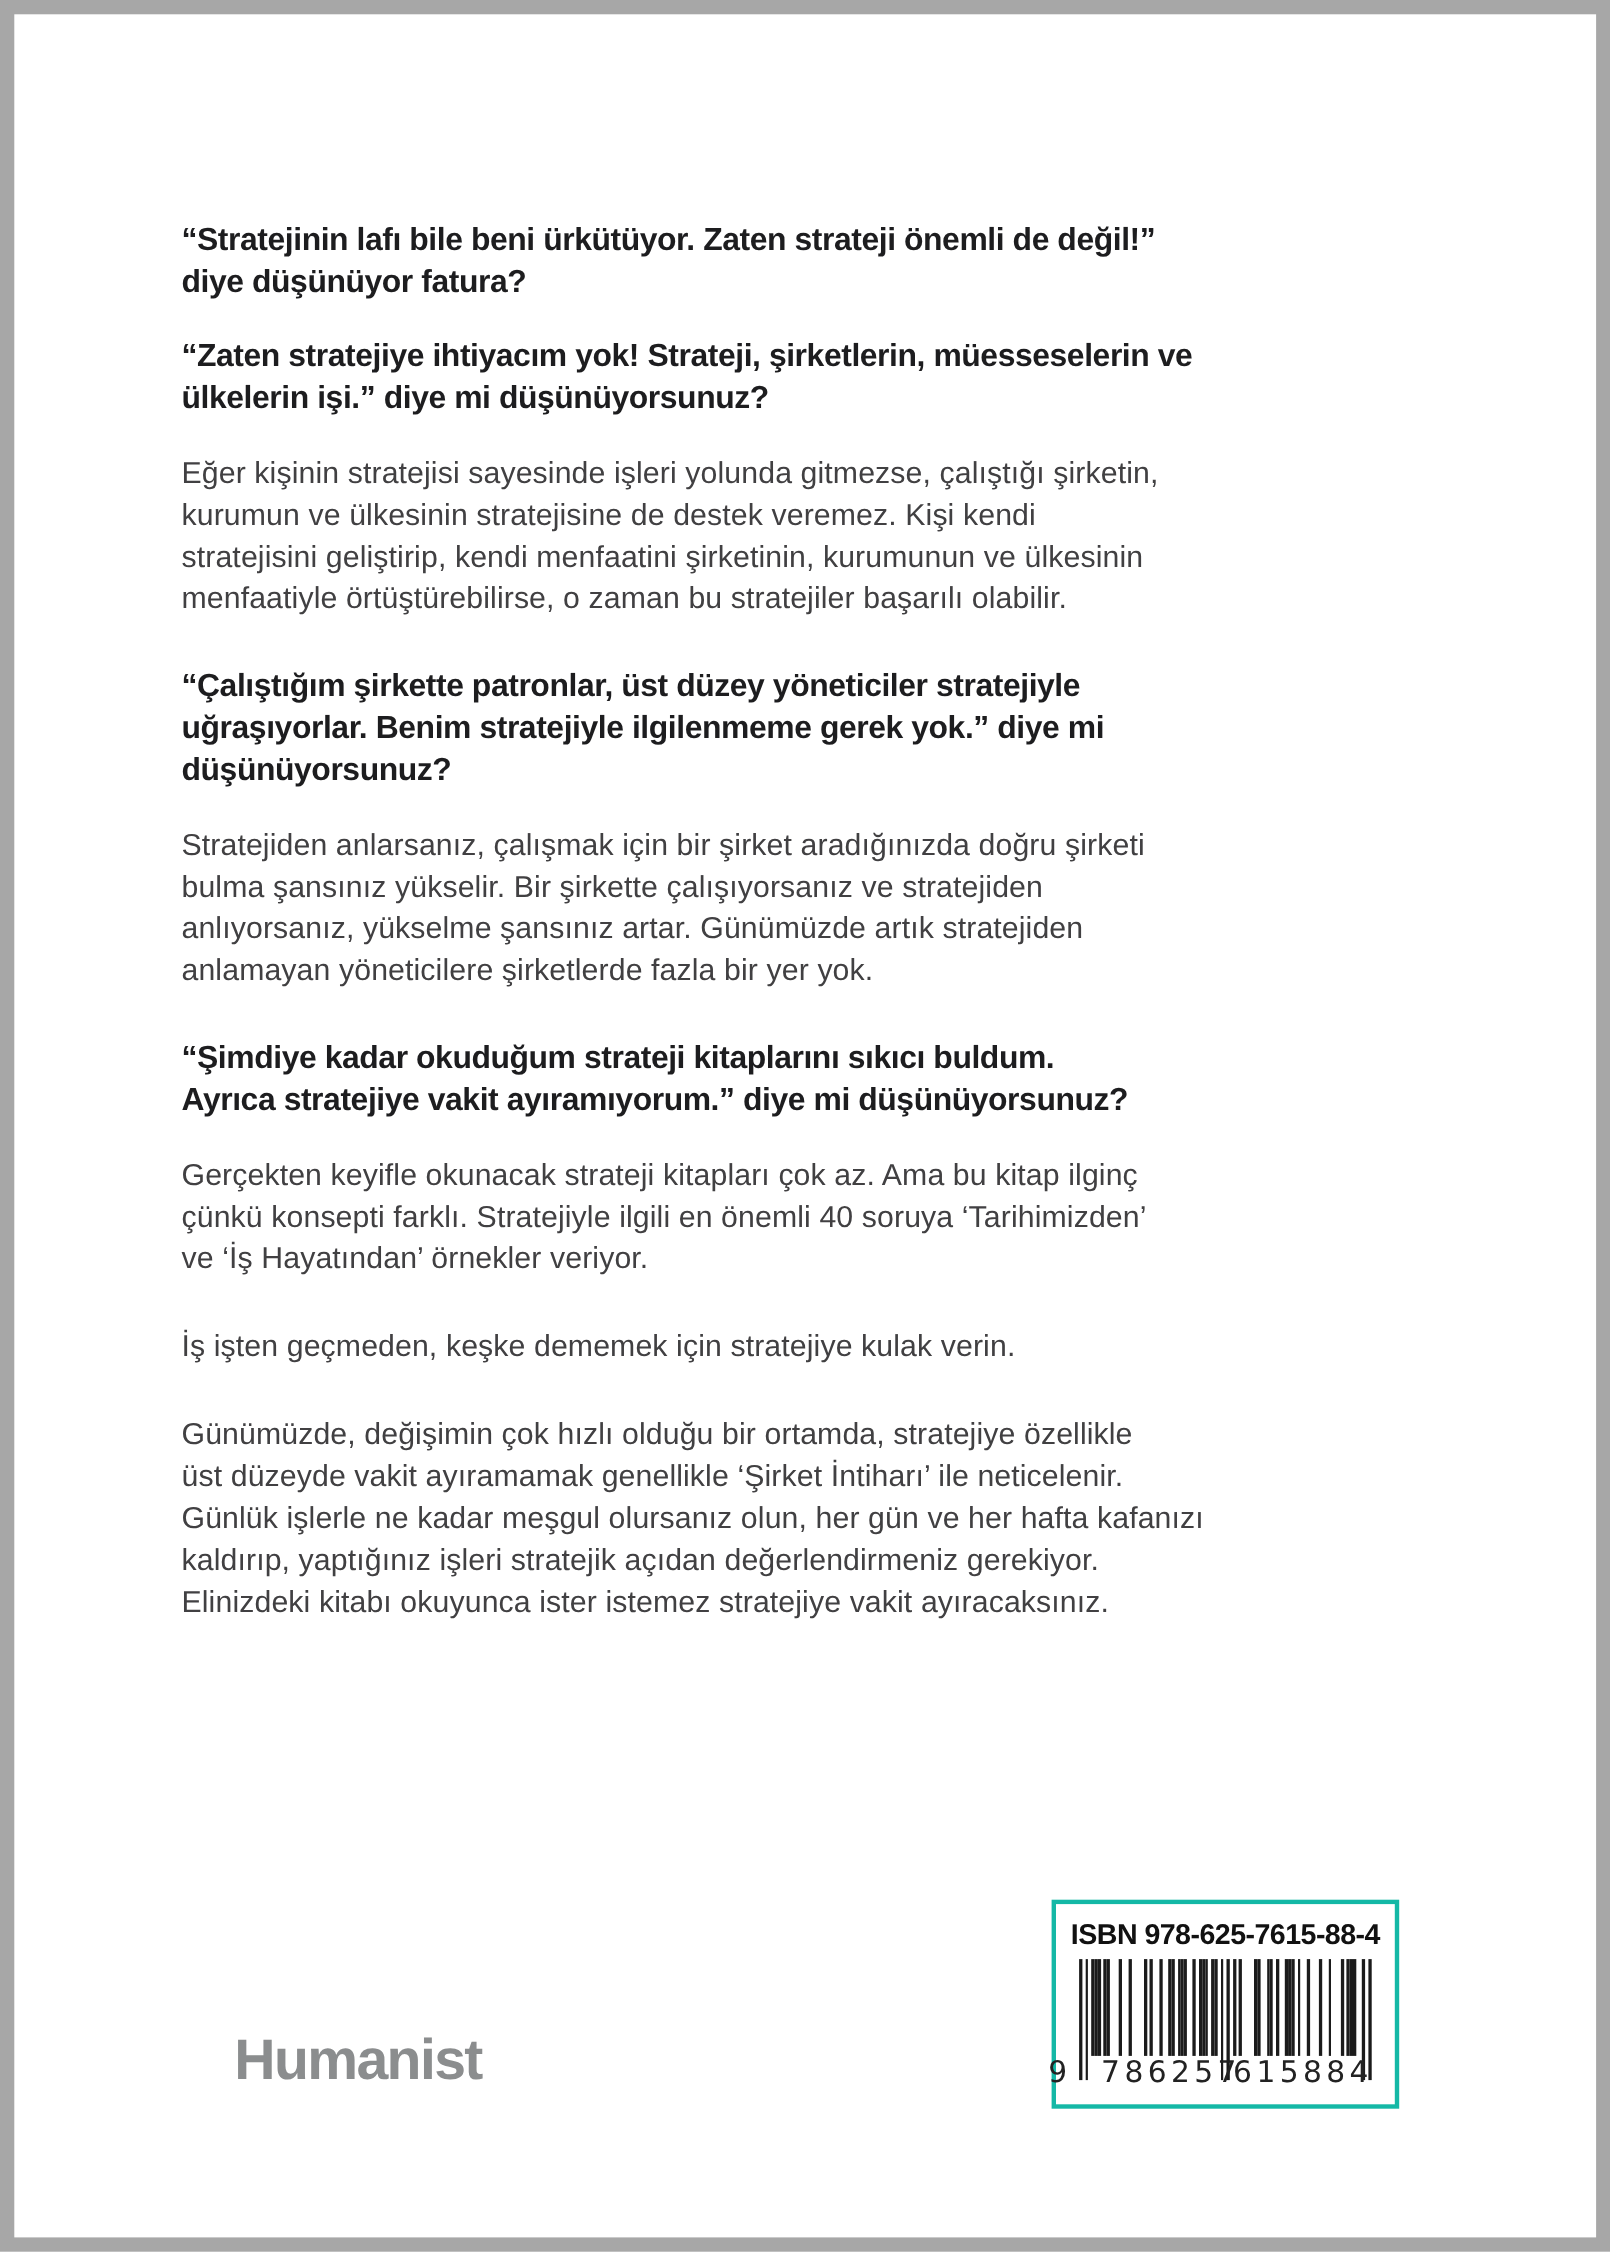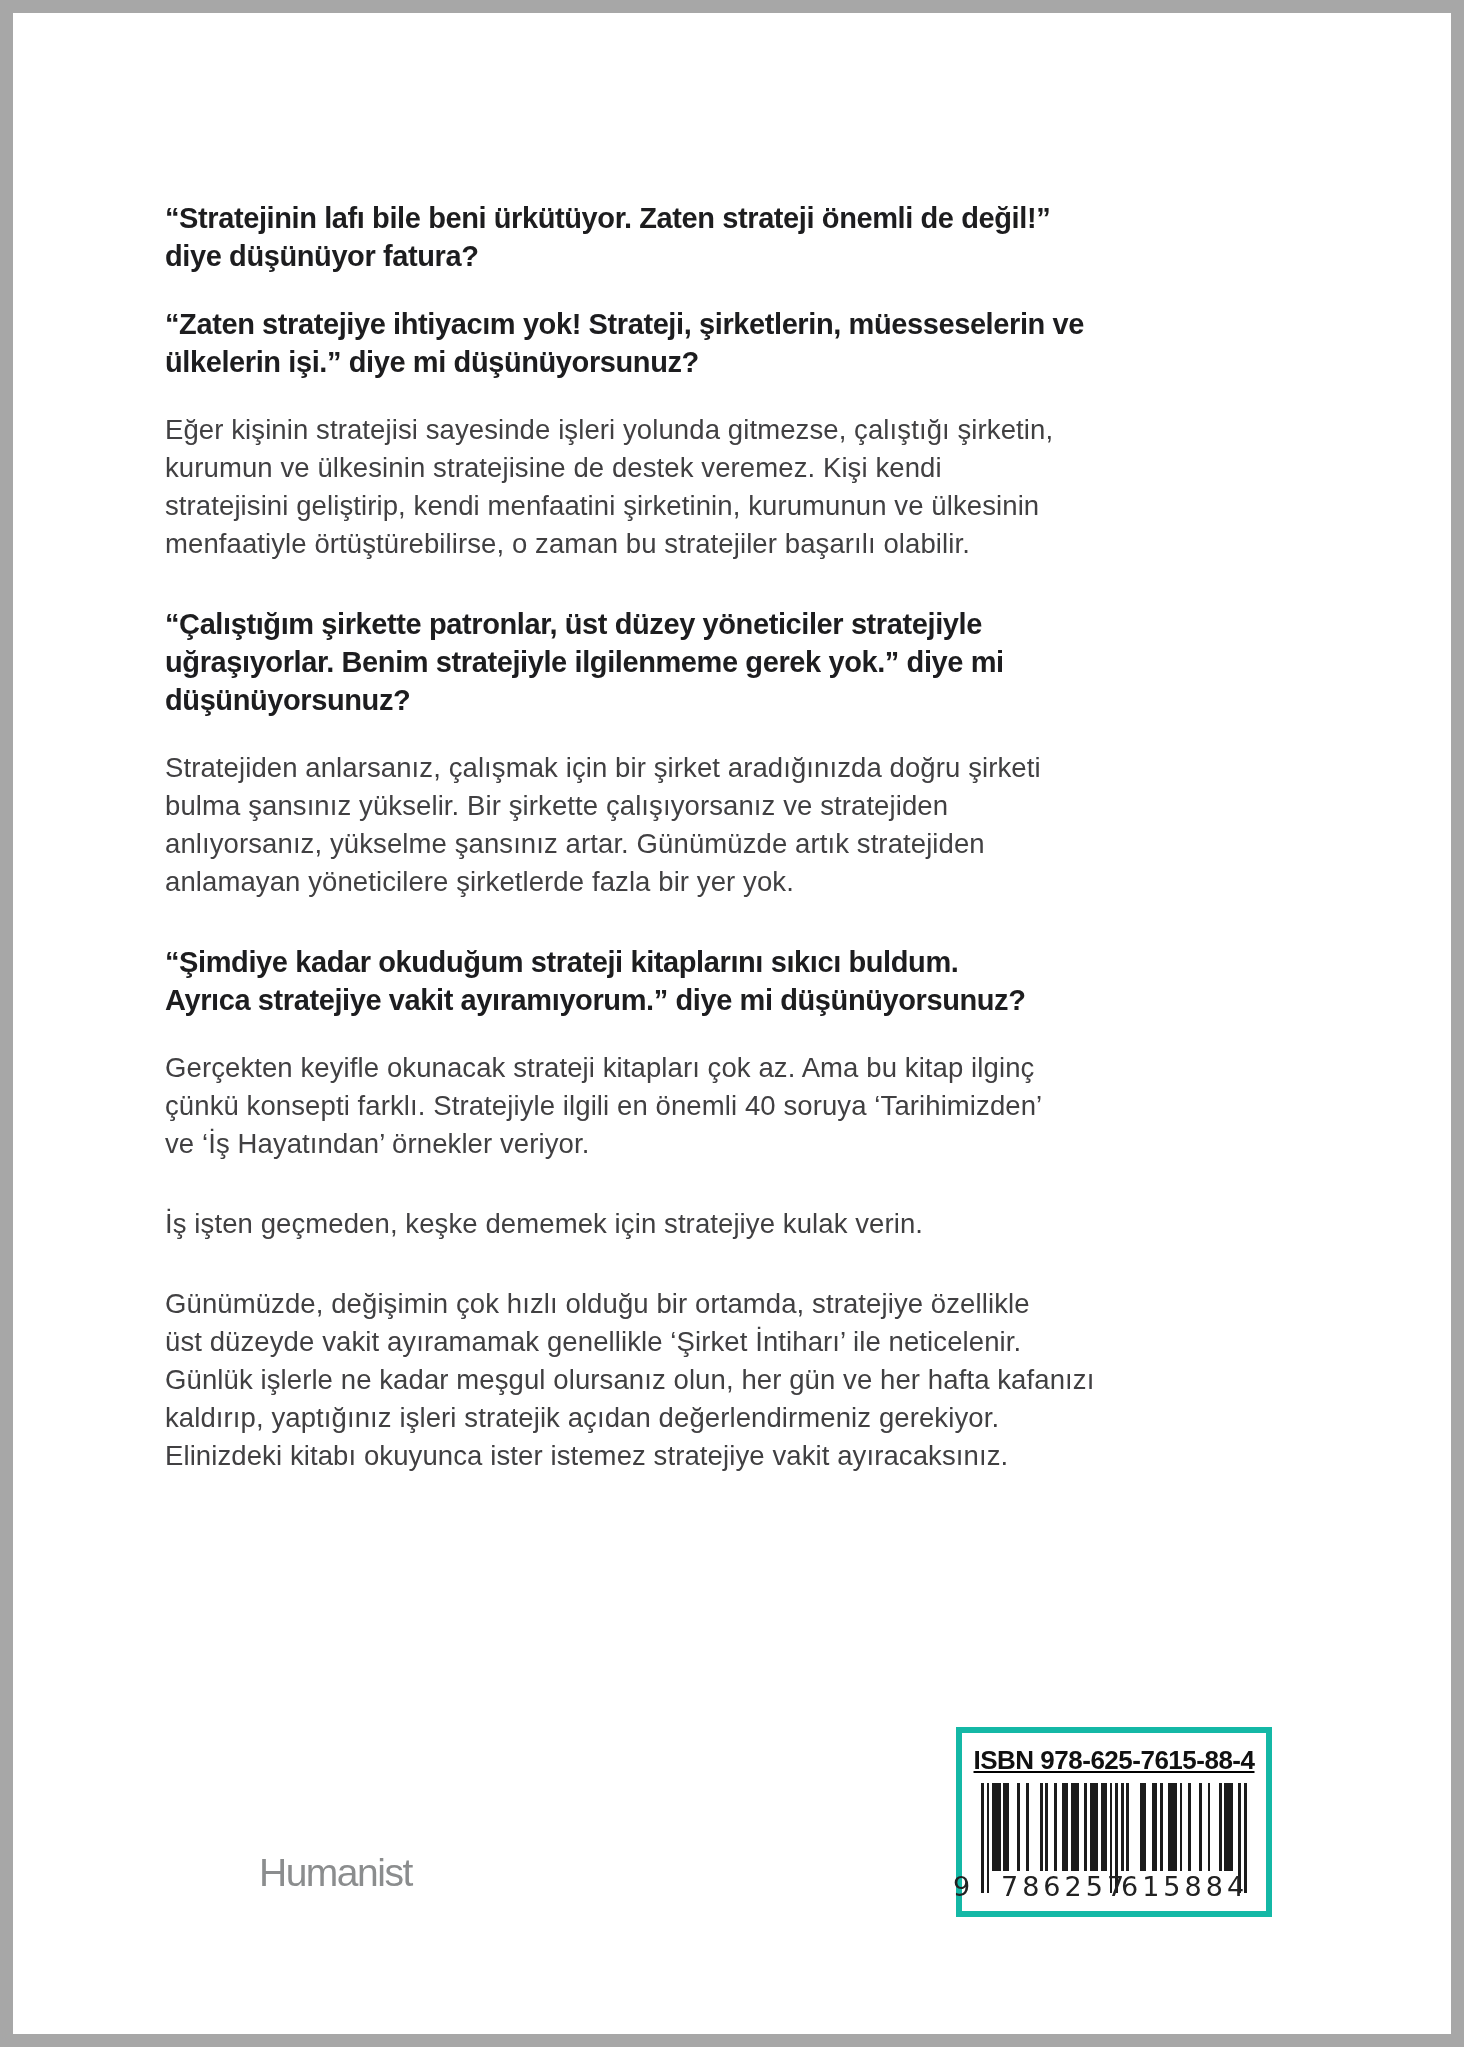--- a/index.html
+++ b/index.html
@@ -29,31 +29,29 @@
   }
   .sec.paragraph{
     font-weight:normal;
     font-size:27.5px;line-height:38px;
     letter-spacing:0.1px;
     color:#414042;
     margin:0 0 42px 0;
   }
   .publisher-logo{
     position:absolute;left:200px;top:1830px;
-    font-size:39px;line-height:60px;
-    font-weight:normal;
+    font-size:52px;line-height:60px;
+    font-weight:bold;
     letter-spacing:-1.5px;
     color:#8b8d8e;
-    margin-left:46px;
   }
   .isbn-box{
     position:absolute;left:943px;top:1714px;width:316px;height:190px;
-    background:#ffffff;border:6px solid #14b8a6;box-sizing:border-box;
+    background:#ffffff;border:4px solid #14b8a6;box-sizing:border-box;
     text-align:center;
-    text-decoration:underline;
   }
   .isbn-label{
     margin-top:12px;
     font-weight:bold;
     font-size:26px;line-height:30px;
     letter-spacing:-0.5px;
     color:#111111;
   }
   .barcode-wrap{
     position:relative;

